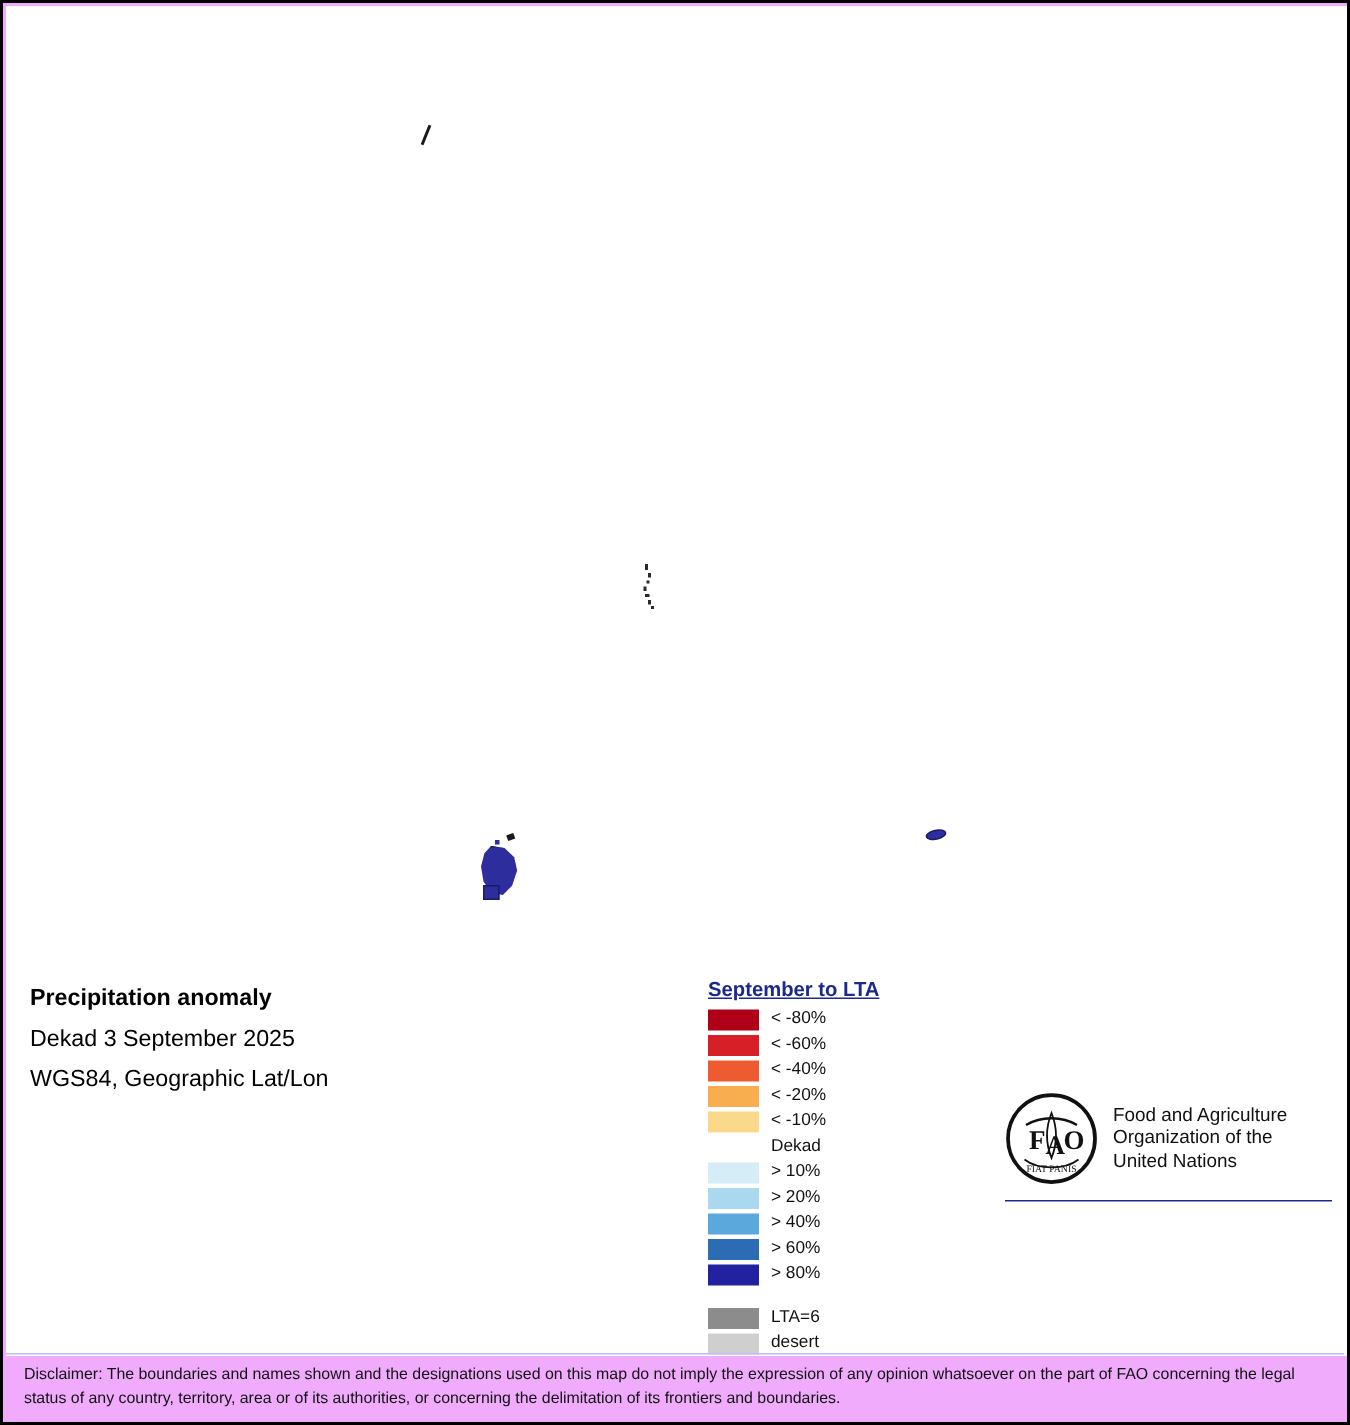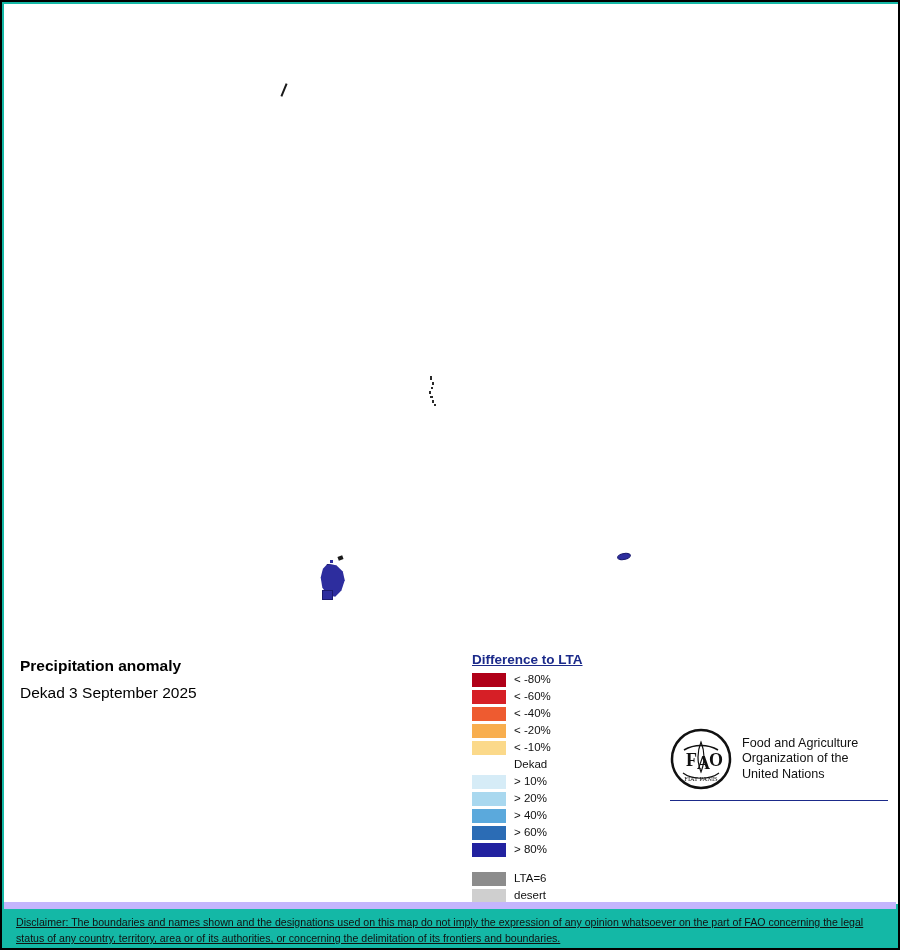--- a/index.html
+++ b/index.html
@@ -9,21 +9,21 @@
   }
   body {
     font-family: "Liberation Sans", sans-serif;
   }
   .page {
     position: relative;
     width: 900px;
     height: 950px;
     box-sizing: border-box;
     border: 2px solid #000000;
-    background: #14b8a6;
+    background: #f0abfc;
     overflow: hidden;
   }
   
   .map-title {
     position: absolute;
     left: 22px;
     top: 20px;
     font-size: 25px;
     font-weight: bold;
     color: #000000;
@@ -218,27 +218,26 @@
     line-height: 1.32;
     color: #111111;
   }
   
   .disclaimer {
     position: absolute;
     left: 2px;
     right: 2px;
     bottom: 2px;
     height: 44px;
-    border-top: 7px solid #c4b5fd;
+    border-top: 1px solid #c4b5fd;
     padding: 6px 10px 0 12px;
     box-sizing: border-box;
     font-size: 10.6px;
     line-height: 1.5;
     color: #111111;
-    text-decoration: underline;
   }
 </style>
 </head>
 <body>
 
 <div class="page">
 
   <div class="map-title">Mauritius</div>
 
   <div class="map-canvas">
@@ -266,24 +265,25 @@
 
     <div class="island island-rodrigues">
       <div class="body"></div>
     </div>
 
   </div>
 
   <div class="caption">
     <div class="line bold">Precipitation anomaly</div>
     <div class="line">Dekad 3 September 2025</div>
+    <div class="line">WGS84, Geographic Lat/Lon</div>
   </div>
 
   <div class="legend">
-    <div class="legend-title">Difference to LTA</div>
+    <div class="legend-title">September to LTA</div>
     <div class="legend-rows">
       <div class="legend-row">
         <span class="legend-swatch" style="background:#b00018"></span>
         <span class="legend-label">&lt; -80%</span>
       </div>
       <div class="legend-row">
         <span class="legend-swatch" style="background:#d61f26"></span>
         <span class="legend-label">&lt; -60%</span>
       </div>
       <div class="legend-row">

